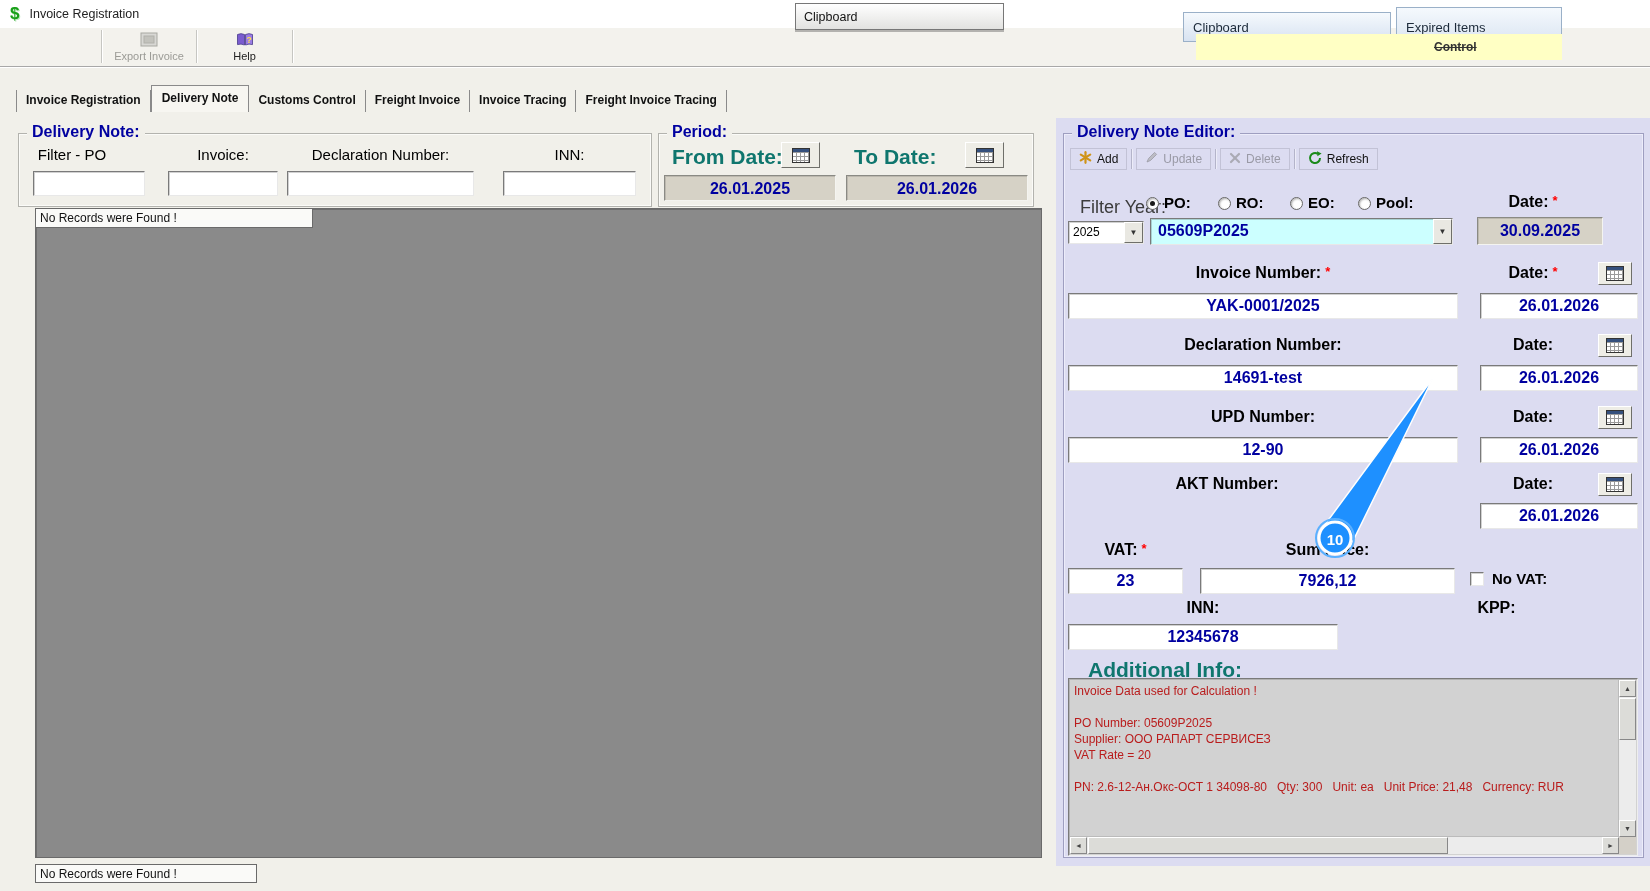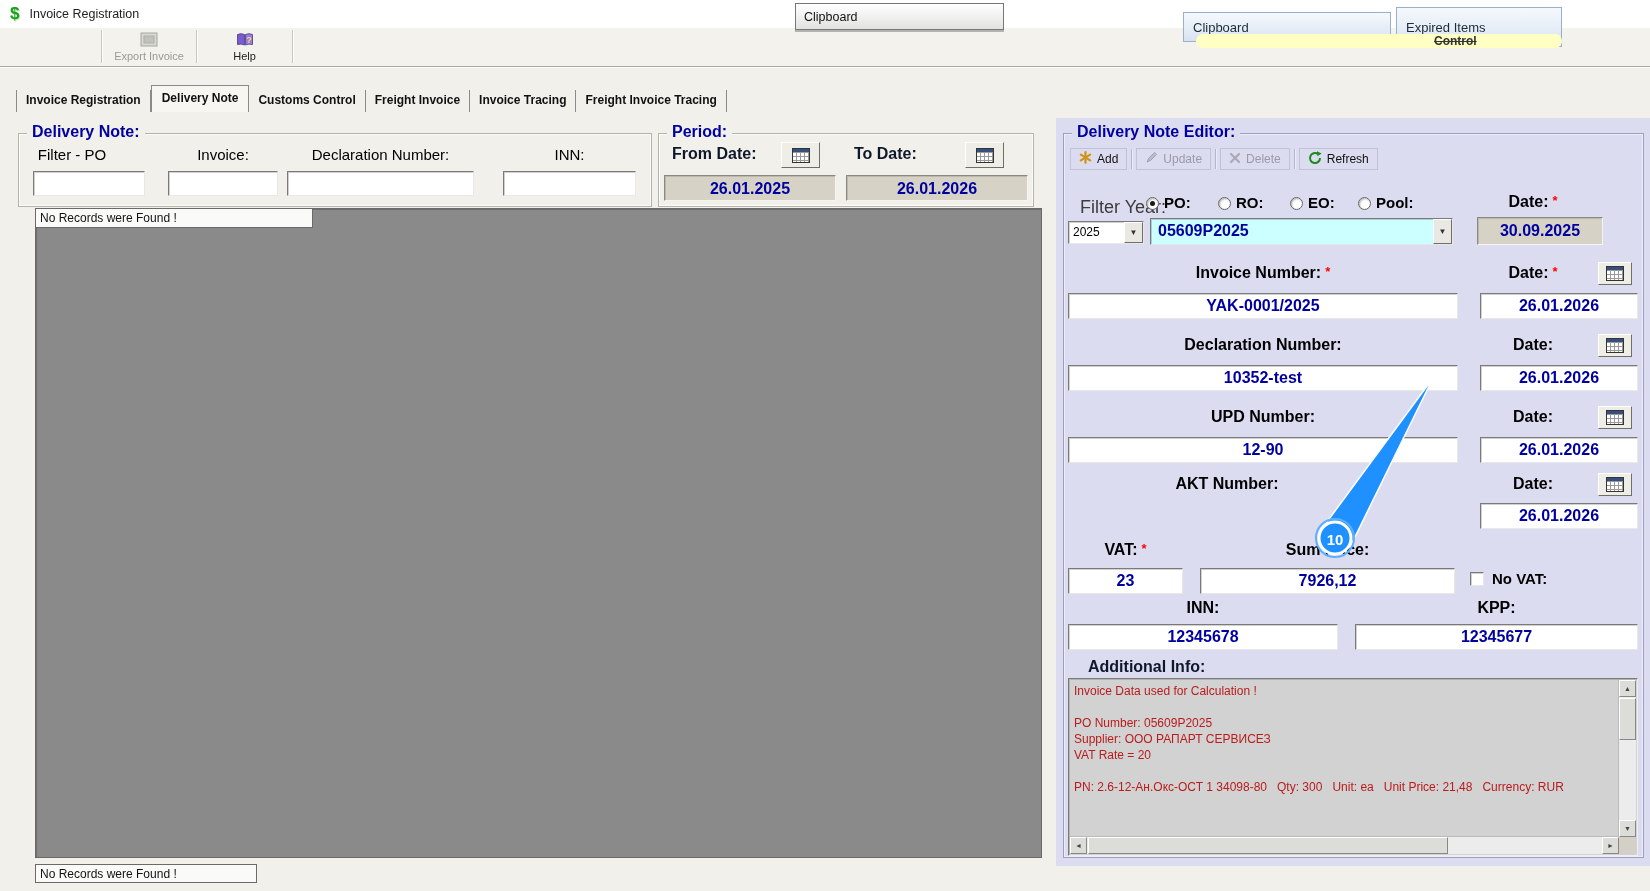--- a/index.html
+++ b/index.html
@@ -25,21 +25,21 @@
   .tab:first-child{border-left:1px solid #8a8a8a;}
   .tab.active{background:#f7f6f1;border:1px solid #8a8a8a;border-bottom:none;padding:6px 10px 7px;position:relative;}
 
   
   .groupbox{position:absolute;border:1px solid #b3b3ae;box-shadow:inset 0 0 0 1px #fbfbf8;}
   .groupbox.lav{border-color:#9e9ec0;box-shadow:inset 0 0 0 1px #ececfa;background:#dcdcf1;}
   .legend{position:absolute;top:-11px;left:8px;padding:0 5px;font-weight:bold;font-size:16px;color:#0000a0;background:#f1f0ea;white-space:nowrap;}
   .legend.lav{background:#dcdcf1;}
 
   .flabel{font-size:15px;color:#000;text-align:center;}
-  .blabel{font-weight:bold;font-size:16px;color:#0f172a;white-space:nowrap;}
+  .blabel{font-weight:bold;font-size:21px;color:#0f766e;white-space:nowrap;}
   .field-label{font-weight:bold;font-size:16px;color:#000;text-align:center;white-space:nowrap;}
   .req{color:#ff0000;font-weight:bold;font-size:13px;margin-left:4px;vertical-align:top;}
 
   .sunken{background:#fff;border:1px solid;border-color:#7a7a7a #e8e8e8 #e8e8e8 #7a7a7a;box-shadow:inset 1px 1px 0 rgba(0,0,0,0.18);box-sizing:border-box;}
   .txtinput{font-family:inherit;font-size:14px;padding:0 4px;outline:none;}
   .navyval{color:#0000a0;font-weight:bold;font-size:16px;text-align:center;line-height:24px;}
   .dateval{background:#d6d2c6;border:1px solid;border-color:#8a8a84 #f4f4f0 #f4f4f0 #8a8a84;box-shadow:inset 1px 1px 0 rgba(0,0,0,0.12);color:#0000a0;font-weight:bold;font-size:16px;text-align:center;line-height:25px;box-sizing:border-box;}
 
   .calbtn{background:#eeede6;border:1px solid;border-color:#ffffff #6f6f6a #6f6f6a #ffffff;display:flex;align-items:center;justify-content:center;padding:0;}
   .calicon{display:inline-block;width:16px;height:13px;border:1px solid #333;background-color:#fff;background-image:linear-gradient(#35507d 0,#35507d 3px,transparent 3px),repeating-linear-gradient(to right,transparent 0,transparent 3px,#9a9a9a 3px,#9a9a9a 4px),repeating-linear-gradient(to bottom,transparent 0,transparent 3px,#9a9a9a 3px,#9a9a9a 4px);}
@@ -251,21 +251,21 @@
 
   <div class="abs field-label" style="left:1068px;top:336px;width:390px;">
     <span>Declaration Number:</span>
   </div>
   <div class="abs field-label" style="left:1472px;top:336px;width:122px;">
     <span>Date:</span>
   </div>
   <button class="abs calbtn" style="left:1598px;top:334px;width:34px;height:23px;">
       <span class="calicon"></span>
     </button>
-  <div class="abs sunken navyval" style="left:1068px;top:365px;width:390px;height:26px;">10352-test</div>
+  <div class="abs sunken navyval" style="left:1068px;top:365px;width:390px;height:26px;">14691-test</div>
   <div class="abs sunken navyval" style="left:1480px;top:365px;width:158px;height:26px;">26.01.2026</div>
 
   <div class="abs field-label" style="left:1068px;top:408px;width:390px;">
     <span>UPD Number:</span>
   </div>
   <div class="abs field-label" style="left:1472px;top:408px;width:122px;">
     <span>Date:</span>
   </div>
   <button class="abs calbtn" style="left:1598px;top:406px;width:34px;height:23px;">
       <span class="calicon"></span>
@@ -289,21 +289,20 @@
   </div>
   <div class="abs field-label" style="left:1200px;top:541px;width:255px;">Sum Price:</div>
   <div class="abs sunken navyval" style="left:1068px;top:568px;width:115px;height:26px;">23</div>
   <div class="abs sunken navyval" style="left:1200px;top:568px;width:255px;height:26px;">7926,12</div>
   <span class="abs checkbox" style="left:1470px;top:572px;"></span>
   <span class="abs rlabel" style="left:1492px;top:570px;">No VAT:</span>
 
   <div class="abs field-label" style="left:1068px;top:599px;width:270px;">INN:</div>
   <div class="abs field-label" style="left:1355px;top:599px;width:283px;">KPP:</div>
   <div class="abs sunken navyval" style="left:1068px;top:624px;width:270px;height:26px;">12345678</div>
-  <div class="abs sunken navyval" style="left:1355px;top:624px;width:283px;height:26px;">12345677</div>
 
   <div class="abs blabel" style="left:1088px;top:658px;">Additional Info:</div>
   <div class="abs aibox" style="left:1068px;top:678px;width:570px;height:178px;">
     <div class="ailines">
       <div class="ai-line">Invoice Data used for Calculation !</div>
       <div class="ai-line"></div>
       <div class="ai-line">PO Number: 05609P2025</div>
       <div class="ai-line">Supplier: ООО РАПАРТ СЕРВИСЕЗ</div>
       <div class="ai-line">VAT Rate = 20</div>
       <div class="ai-line"></div>
@@ -332,21 +331,21 @@
 
   <div class="floatwin fw-gray" style="left:795px;top:3px;width:209px;height:27px;">
     <span>Clipboard</span>
   </div>
   <div class="floatwin fw-blue" style="left:1183px;top:12px;width:208px;height:30px;">
     <span>Clipboard</span>
   </div>
   <div class="floatwin fw-blue" style="left:1396px;top:7px;width:166px;height:40px;">
     <span>Expired Items</span>
   </div>
-  <div class="floatwin fw-yellow" style="left:1196px;top:34px;width:366px;height:14px;padding-left:238px;border-radius:9px;">
+  <div class="floatwin fw-yellow" style="left:1196px;top:34px;width:366px;height:26px;padding-left:238px;">
     <span class="strike">Control</span>
   </div>
 
   <svg class="callout-svg" width="1650" height="891" viewBox="0 0 1650 891">
     <polygon points="1433,378 1321,530 1350,547" fill="#1e90ff" stroke="#ffffff" stroke-width="1.5"></polygon>
     <circle cx="1335" cy="538" r="19" fill="none" stroke="#5ab0ff" stroke-width="2"></circle>
     <circle cx="1335" cy="538" r="16" fill="#1e90ff" stroke="#ffffff" stroke-width="3"></circle>
     <text x="1335" y="539" text-anchor="middle" dominant-baseline="central" font-size="15" font-weight="bold" fill="#ffffff" font-family="Liberation Sans, sans-serif">10</text>
   </svg>
 

